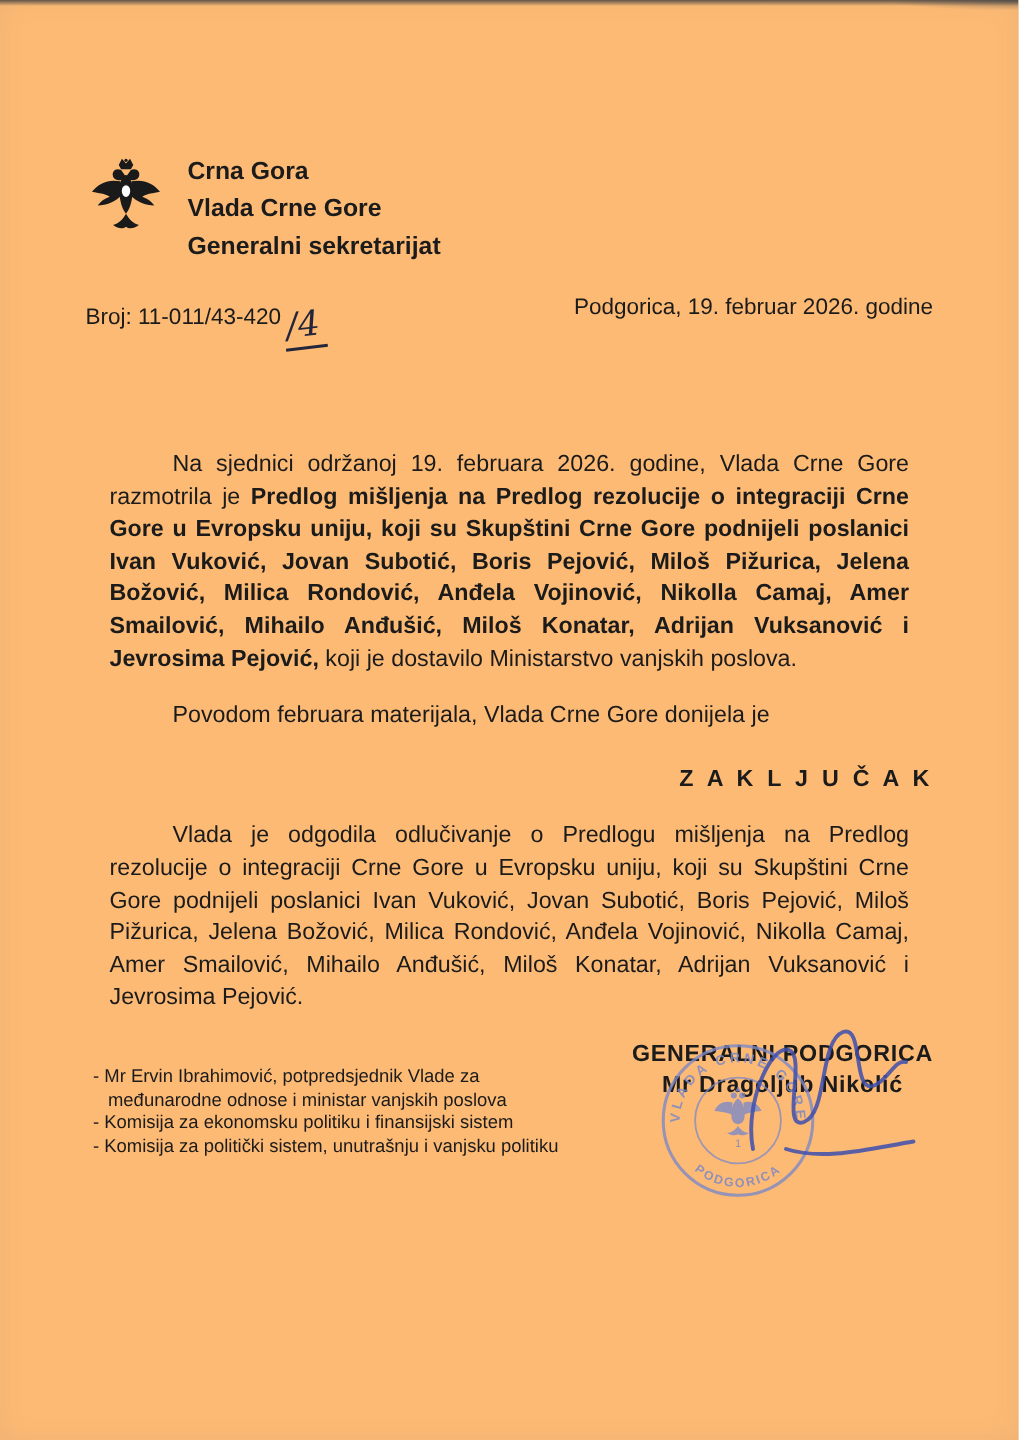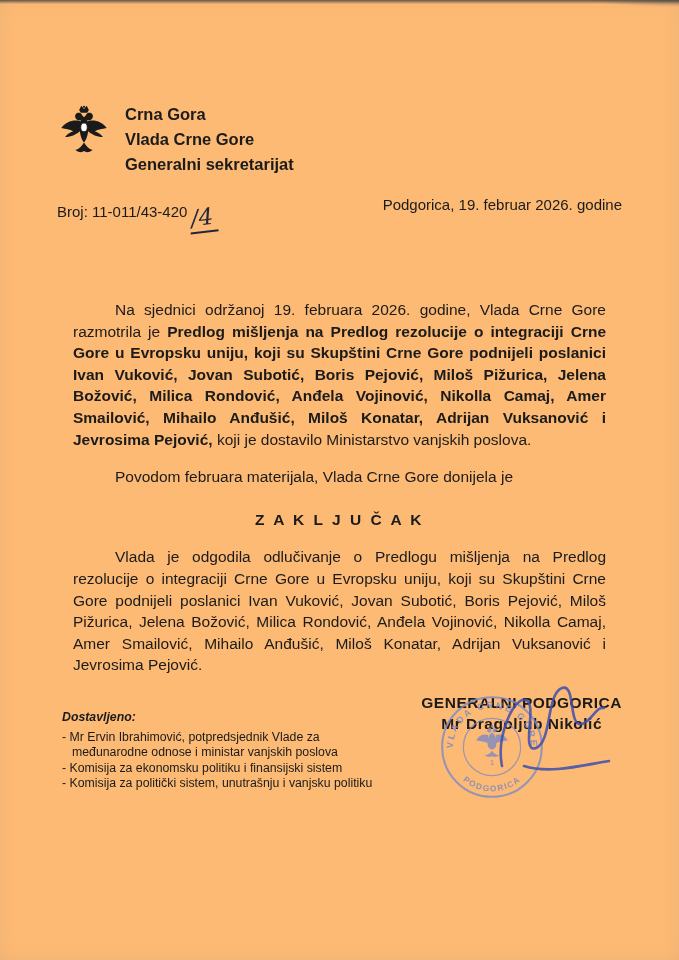--- a/index.html
+++ b/index.html
@@ -52,21 +52,21 @@
   .body-text {
     position: absolute; left: 57px; right: 57px; top: 283px;
     font-size: 15.5px; line-height: 21.6px;
   }
   .par { margin: 16px; }
   .justify { text-align: justify; }
   .indent { text-indent: 42px; }
   .b { font-weight: bold; }
   .conclusion {
     margin: 21px 0 15px 0;
-    text-align: center;
+    text-align: right;
     font-size: 15.5px;
     font-weight: bold;
     letter-spacing: 2.5px;
   }
   .sig-block {
     margin: 16px 0 0 auto;
     width: fit-content;
     text-align: center;
     font-weight: bold;
     font-size: 15.5px;
@@ -136,21 +136,20 @@
     <p class="par indent">Povodom februara materijala, Vlada Crne Gore donijela je</p>
     <h2 class="conclusion">Z A K L J U Č A K</h2>
     <p class="par indent justify">Vlada je odgodila odlučivanje o Predlogu mišljenja na Predlog rezolucije o integraciji Crne Gore u Evropsku uniju, koji su Skupštini Crne Gore podnijeli poslanici Ivan Vuković, Jovan Subotić, Boris Pejović, Miloš Pižurica, Jelena Božović, Milica Rondović, Anđela Vojinović, Nikolla Camaj, Amer Smailović, Mihailo Anđušić, Miloš Konatar, Adrijan Vuksanović i Jevrosima Pejović.</p>
     <div class="sig-block">
       <div>GENERALNI PODGORICA</div>
       <div>Mr Dragoljub Nikolić</div>
     </div>
   </main>
 
   <section class="distribution">
-    <div class="dist-label">Dostavljeno:</div>
     <div class="dist-item">- Mr Ervin Ibrahimović, potpredsjednik Vlade za
 međunarodne odnose i ministar vanjskih poslova</div>
     <div class="dist-item">- Komisija za ekonomsku politiku i finansijski sistem</div>
     <div class="dist-item">- Komisija za politički sistem, unutrašnju i vanjsku politiku</div>
   </section>
 
   <div class="stamp">
     <svg viewBox="0 0 130 130" width="120" height="120" aria-hidden="true">
       <defs>
         <path id="arcTop" d="M 23 65 A 42 42 0 0 1 107 65"></path>

